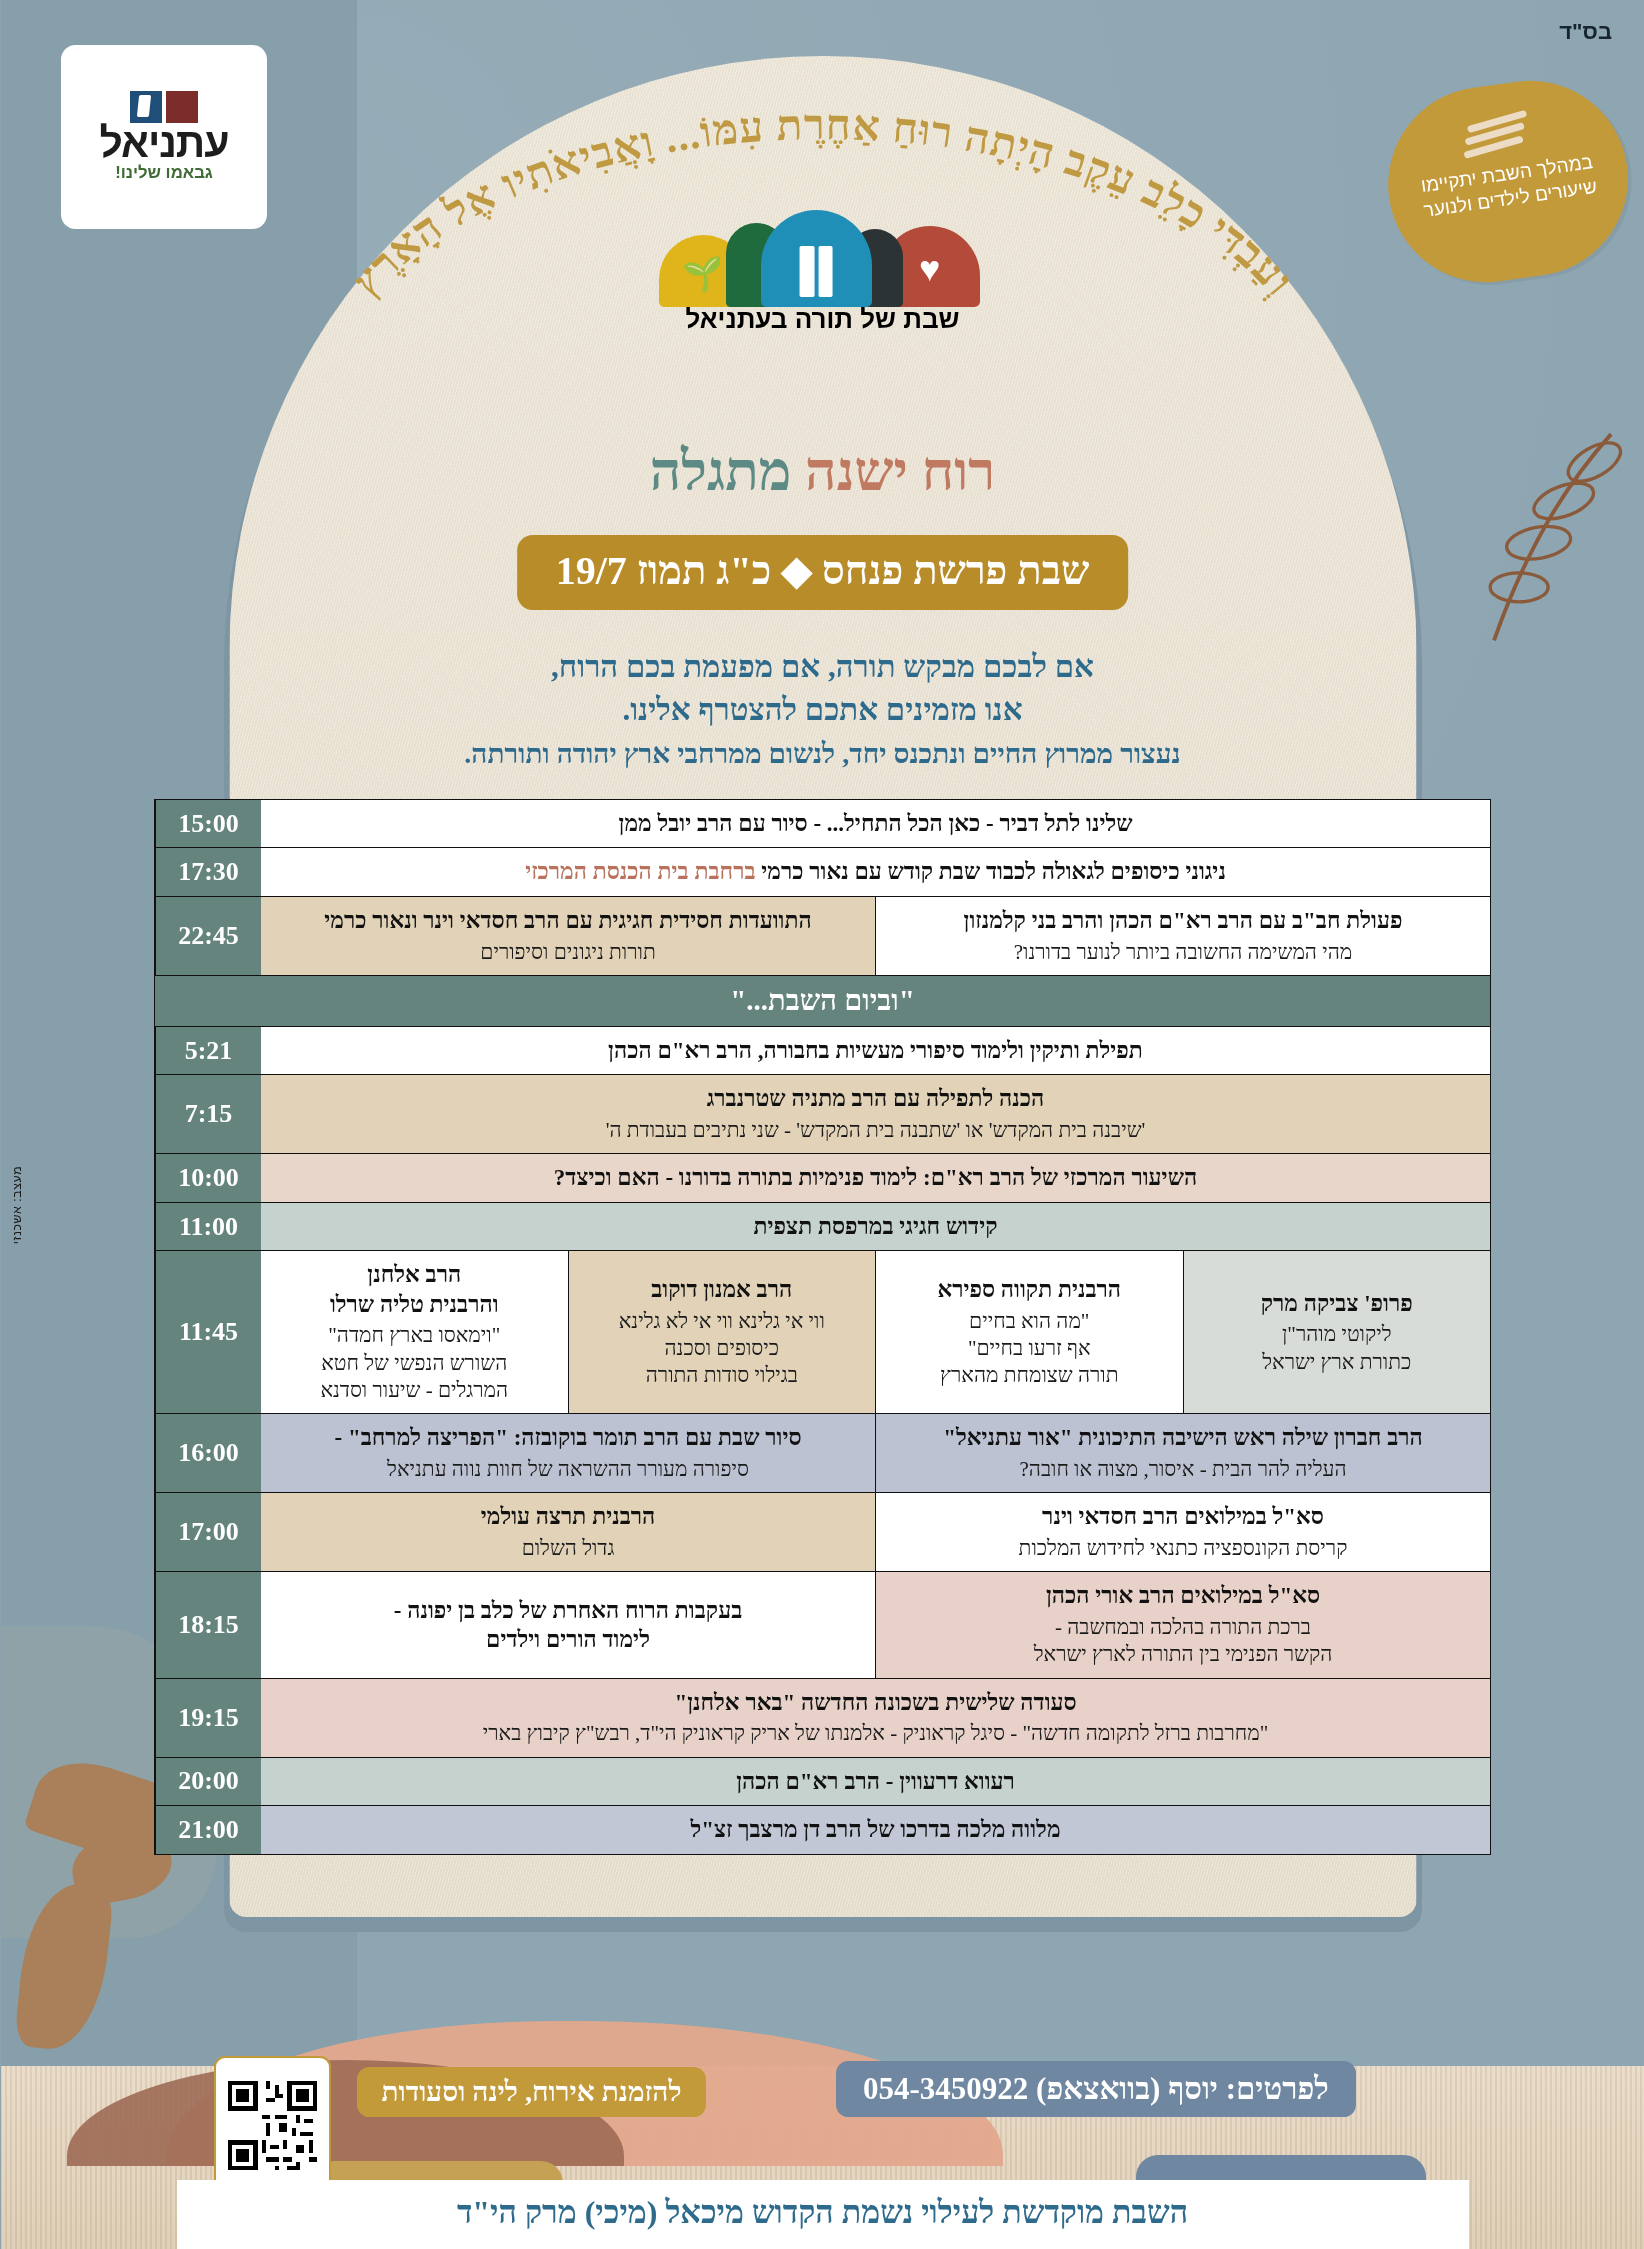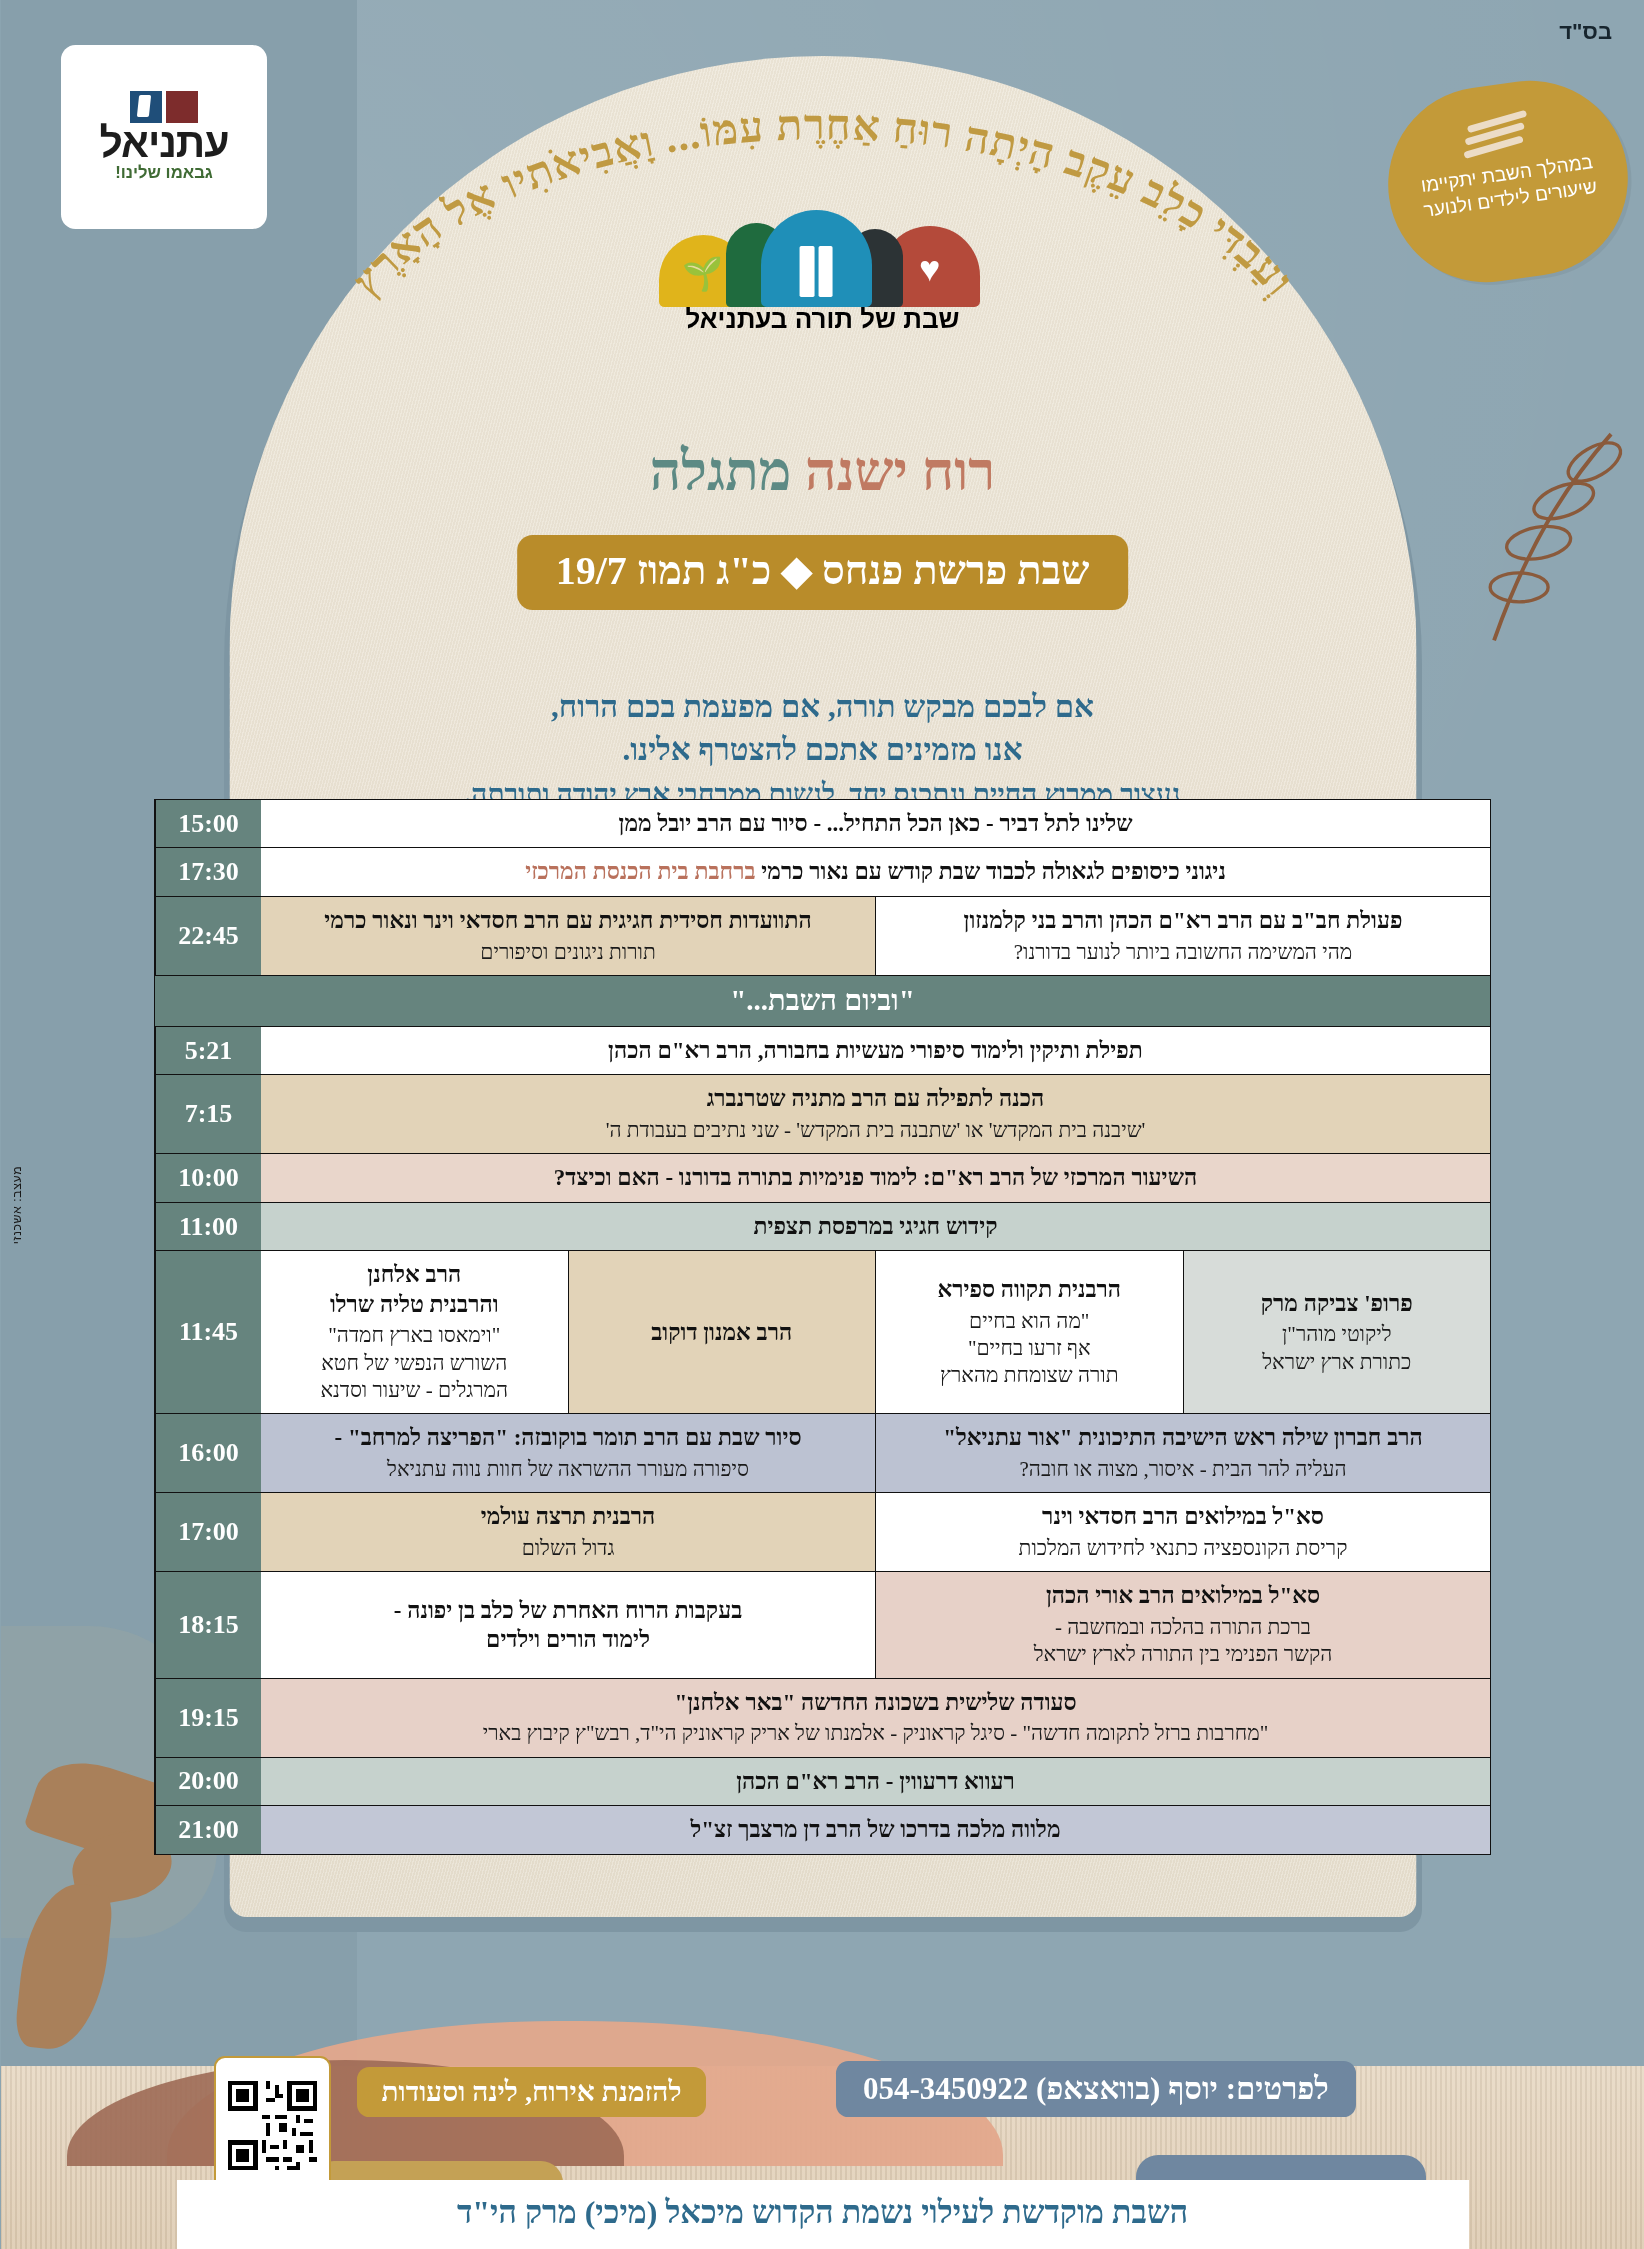--- a/index.html
+++ b/index.html
@@ -169,21 +169,20 @@
     border-radius:15.6px;
     padding:12.3px 39px 15.6px;
     font-size:40px; font-weight:700; white-space:nowrap;
     font-family:"Liberation Serif", serif;
   }
 
   .intro{
     position:absolute; left:50%; transform:translateX(-50%); top:646px;
     width:1170px; text-align:center; color:#2e6a8c;
     font-family:"Liberation Serif", serif;
-    margin-top:40px;
   }
   .intro .l1,.intro .l2{ font-size:31px; font-weight:700; line-height:1.38; }
   .intro .l3{ font-size:28px; font-weight:700; margin-top:6.7px;}
 
   
   .table{
     position:absolute; left:154px; top:799px;
     width:1337px;
     border:1.7px solid #111;
     border-bottom:none;
@@ -429,20 +428,21 @@
         <div class="cell bg-gray">
           <div class="t">פרופ' צביקה מרק</div>
           <div class="s">ליקוטי מוהר"ן<br>כתורת ארץ ישראל</div>
         </div>
         <div class="cell bg-white">
           <div class="t">הרבנית תקווה ספירא</div>
           <div class="s">"מה הוא בחיים<br>אף זרעו בחיים"<br>תורה שצומחת מהארץ</div>
         </div>
         <div class="cell bg-tan">
           <div class="t">הרב אמנון דוקוב</div>
+          <div class="s">ווי אי גלינא ווי אי לא גלינא<br>כיסופים וסכנה<br>בגילוי סודות התורה</div>
         </div>
         <div class="cell bg-white">
           <div class="t">הרב אלחנן<br>והרבנית טליה שרלו</div>
           <div class="s">"וימאסו בארץ חמדה"<br>השורש הנפשי של חטא<br>המרגלים - שיעור וסדנא</div>
         </div>
       </div>
       <div class="time">11:45</div>
     </div>
     <div class="row">
       <div class="cells">

